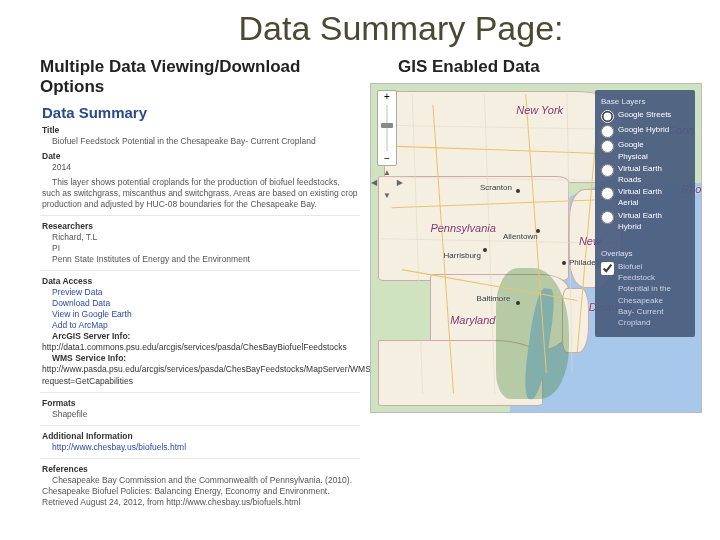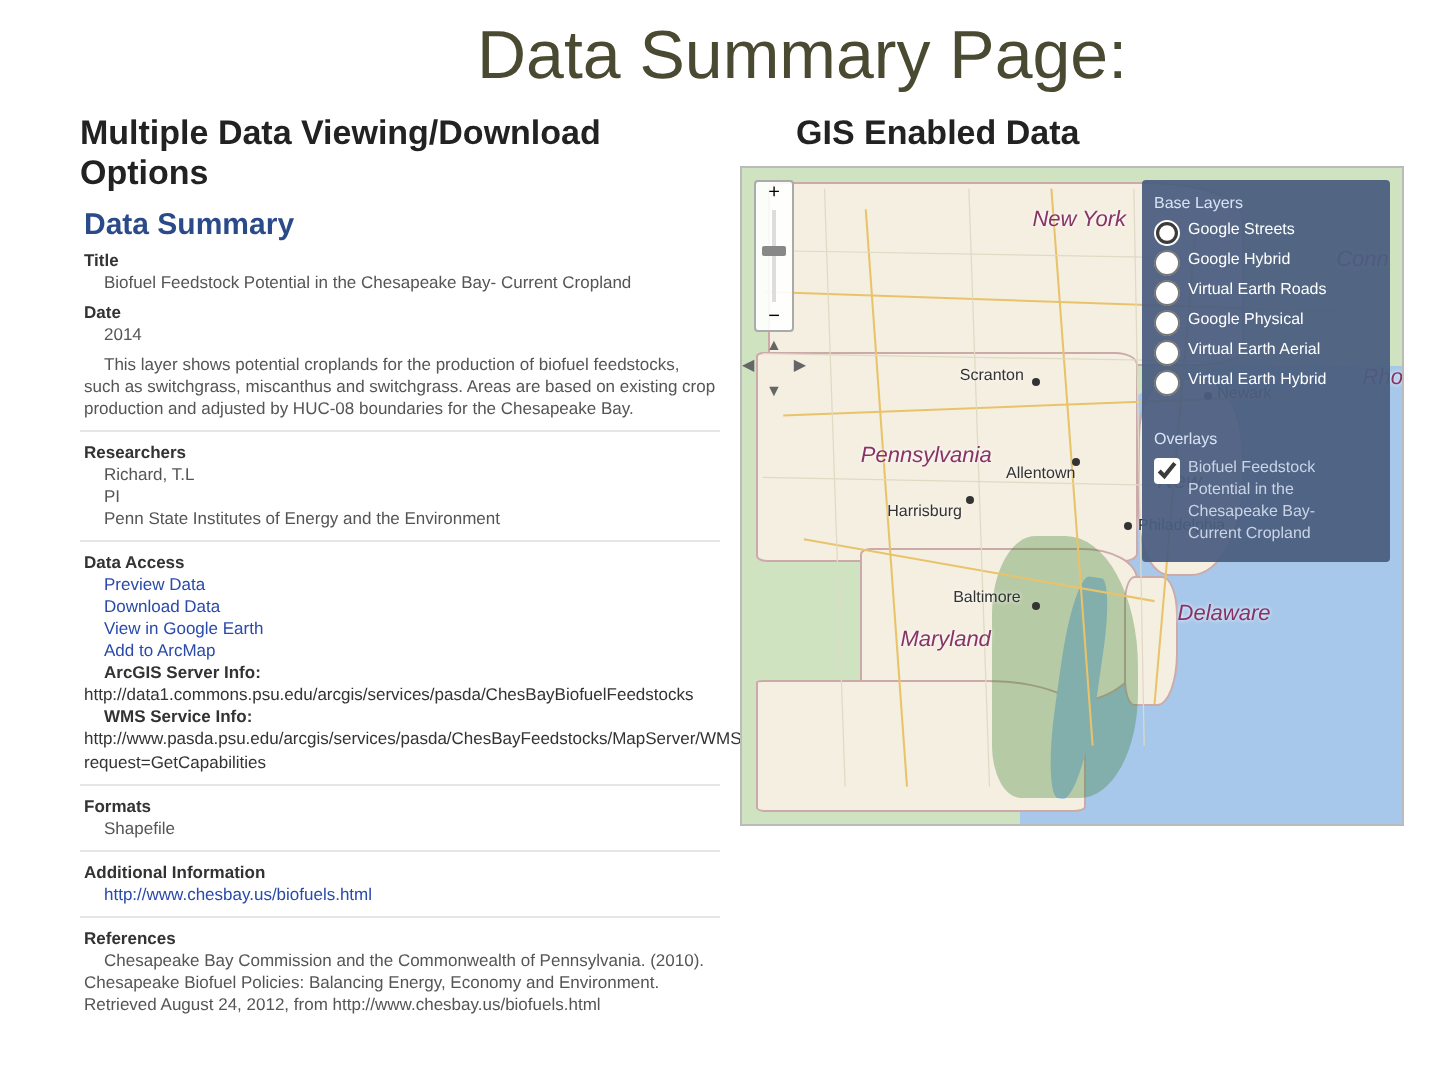--- a/index.html
+++ b/index.html
@@ -31,21 +31,21 @@
   .s-va { left: 2%; top: 78%; width: 50%; height: 20%; border-radius: 2% 30% 4% 3%; }
   .roadnet { position: absolute; inset: 0; pointer-events: none; }
   .roadnet line { stroke: #e9c36a; stroke-width: 1; }
   .roadnet .minor { stroke: #dedac4; stroke-width: 0.6; }
   .city-dot { position: absolute; width: 4px; height: 4px; background: #333; border-radius: 50%; }
   .city-lbl { position: absolute; font-size: 8px; color: #333; text-shadow: 0 0 2px #fff; }
   .state-lbl { position: absolute; font-size: 11px; color: #836; font-style: italic; text-shadow: 0 0 2px #fff; }
   .bay-overlay { position: absolute; left: 38%; top: 56%; width: 22%; height: 40%; background: rgba(54, 124, 40, 0.32); border-radius: 30% 50% 40% 20%; }
   .bay-water { position: absolute; left: 48%; top: 62%; width: 6%; height: 34%; background: #a7c8ea; border-radius: 40% 30% 50% 40%; transform: rotate(8deg); }
 
-  .layer-box { position: absolute; top: 6px; right: 6px; width: 124px; background: rgba(74, 94, 128, 0.94); color: #fff; font-size: 8px; padding: 6px 22px 8px 6px; border-radius: 2px; line-height: 1.4; }
+  .layer-box { position: absolute; top: 6px; right: 6px; width: 100px; background: rgba(74, 94, 128, 0.94); color: #fff; font-size: 8px; padding: 6px 22px 8px 6px; border-radius: 2px; line-height: 1.4; }
   .layer-box .lh { font-size: 8px; color: #d8e3f4; margin-bottom: 2px; }
   .layer-box label { display: flex; align-items: flex-start; gap: 4px; margin: 1px 0; cursor: default; }
   .layer-box input { margin-top: 1px; accent-color: #fff; }
   .dim { color: #c9d4e6; }
 
   .zoom-ctrl { position: absolute; left: 6px; top: 6px; width: 20px; background: rgba(255,255,255,0.9); border: 1px solid #aaa; border-radius: 2px; font-size: 10px; text-align: center; }
   .zoom-ctrl div { padding: 1px 0; line-height: 1; }
   .zoom-track { height: 46px; background: linear-gradient(#ddd,#ddd) center/2px 100% no-repeat; position: relative; margin: 2px 0; }
   .zoom-thumb { position: absolute; left: 3px; top: 18px; width: 12px; height: 5px; background: #888; border-radius: 1px; }
   .pan-ctrl { position: absolute; left: 2px; top: 86px; width: 28px; height: 28px; }
@@ -196,25 +196,25 @@
           <label>
               <input type="radio" name="bl" checked="" style="">
               <span>Google Streets</span>
             </label>
           <label>
               <input type="radio" name="bl" style="">
               <span>Google Hybrid</span>
             </label>
           <label>
               <input type="radio" name="bl" style="">
+              <span>Google Physical</span>
+            </label>
+          <label>
+              <input type="radio" name="bl" style="">
               <span>Virtual Earth Roads</span>
-            </label>
-          <label>
-              <input type="radio" name="bl" style="">
-              <span>Google Physical</span>
             </label>
           <label>
               <input type="radio" name="bl" style="">
               <span>Virtual Earth Aerial</span>
             </label>
           <label>
               <input type="radio" name="bl" style="">
               <span>Virtual Earth Hybrid</span>
             </label>
           <div class="lh" style="margin-top:16px">Overlays</div>

